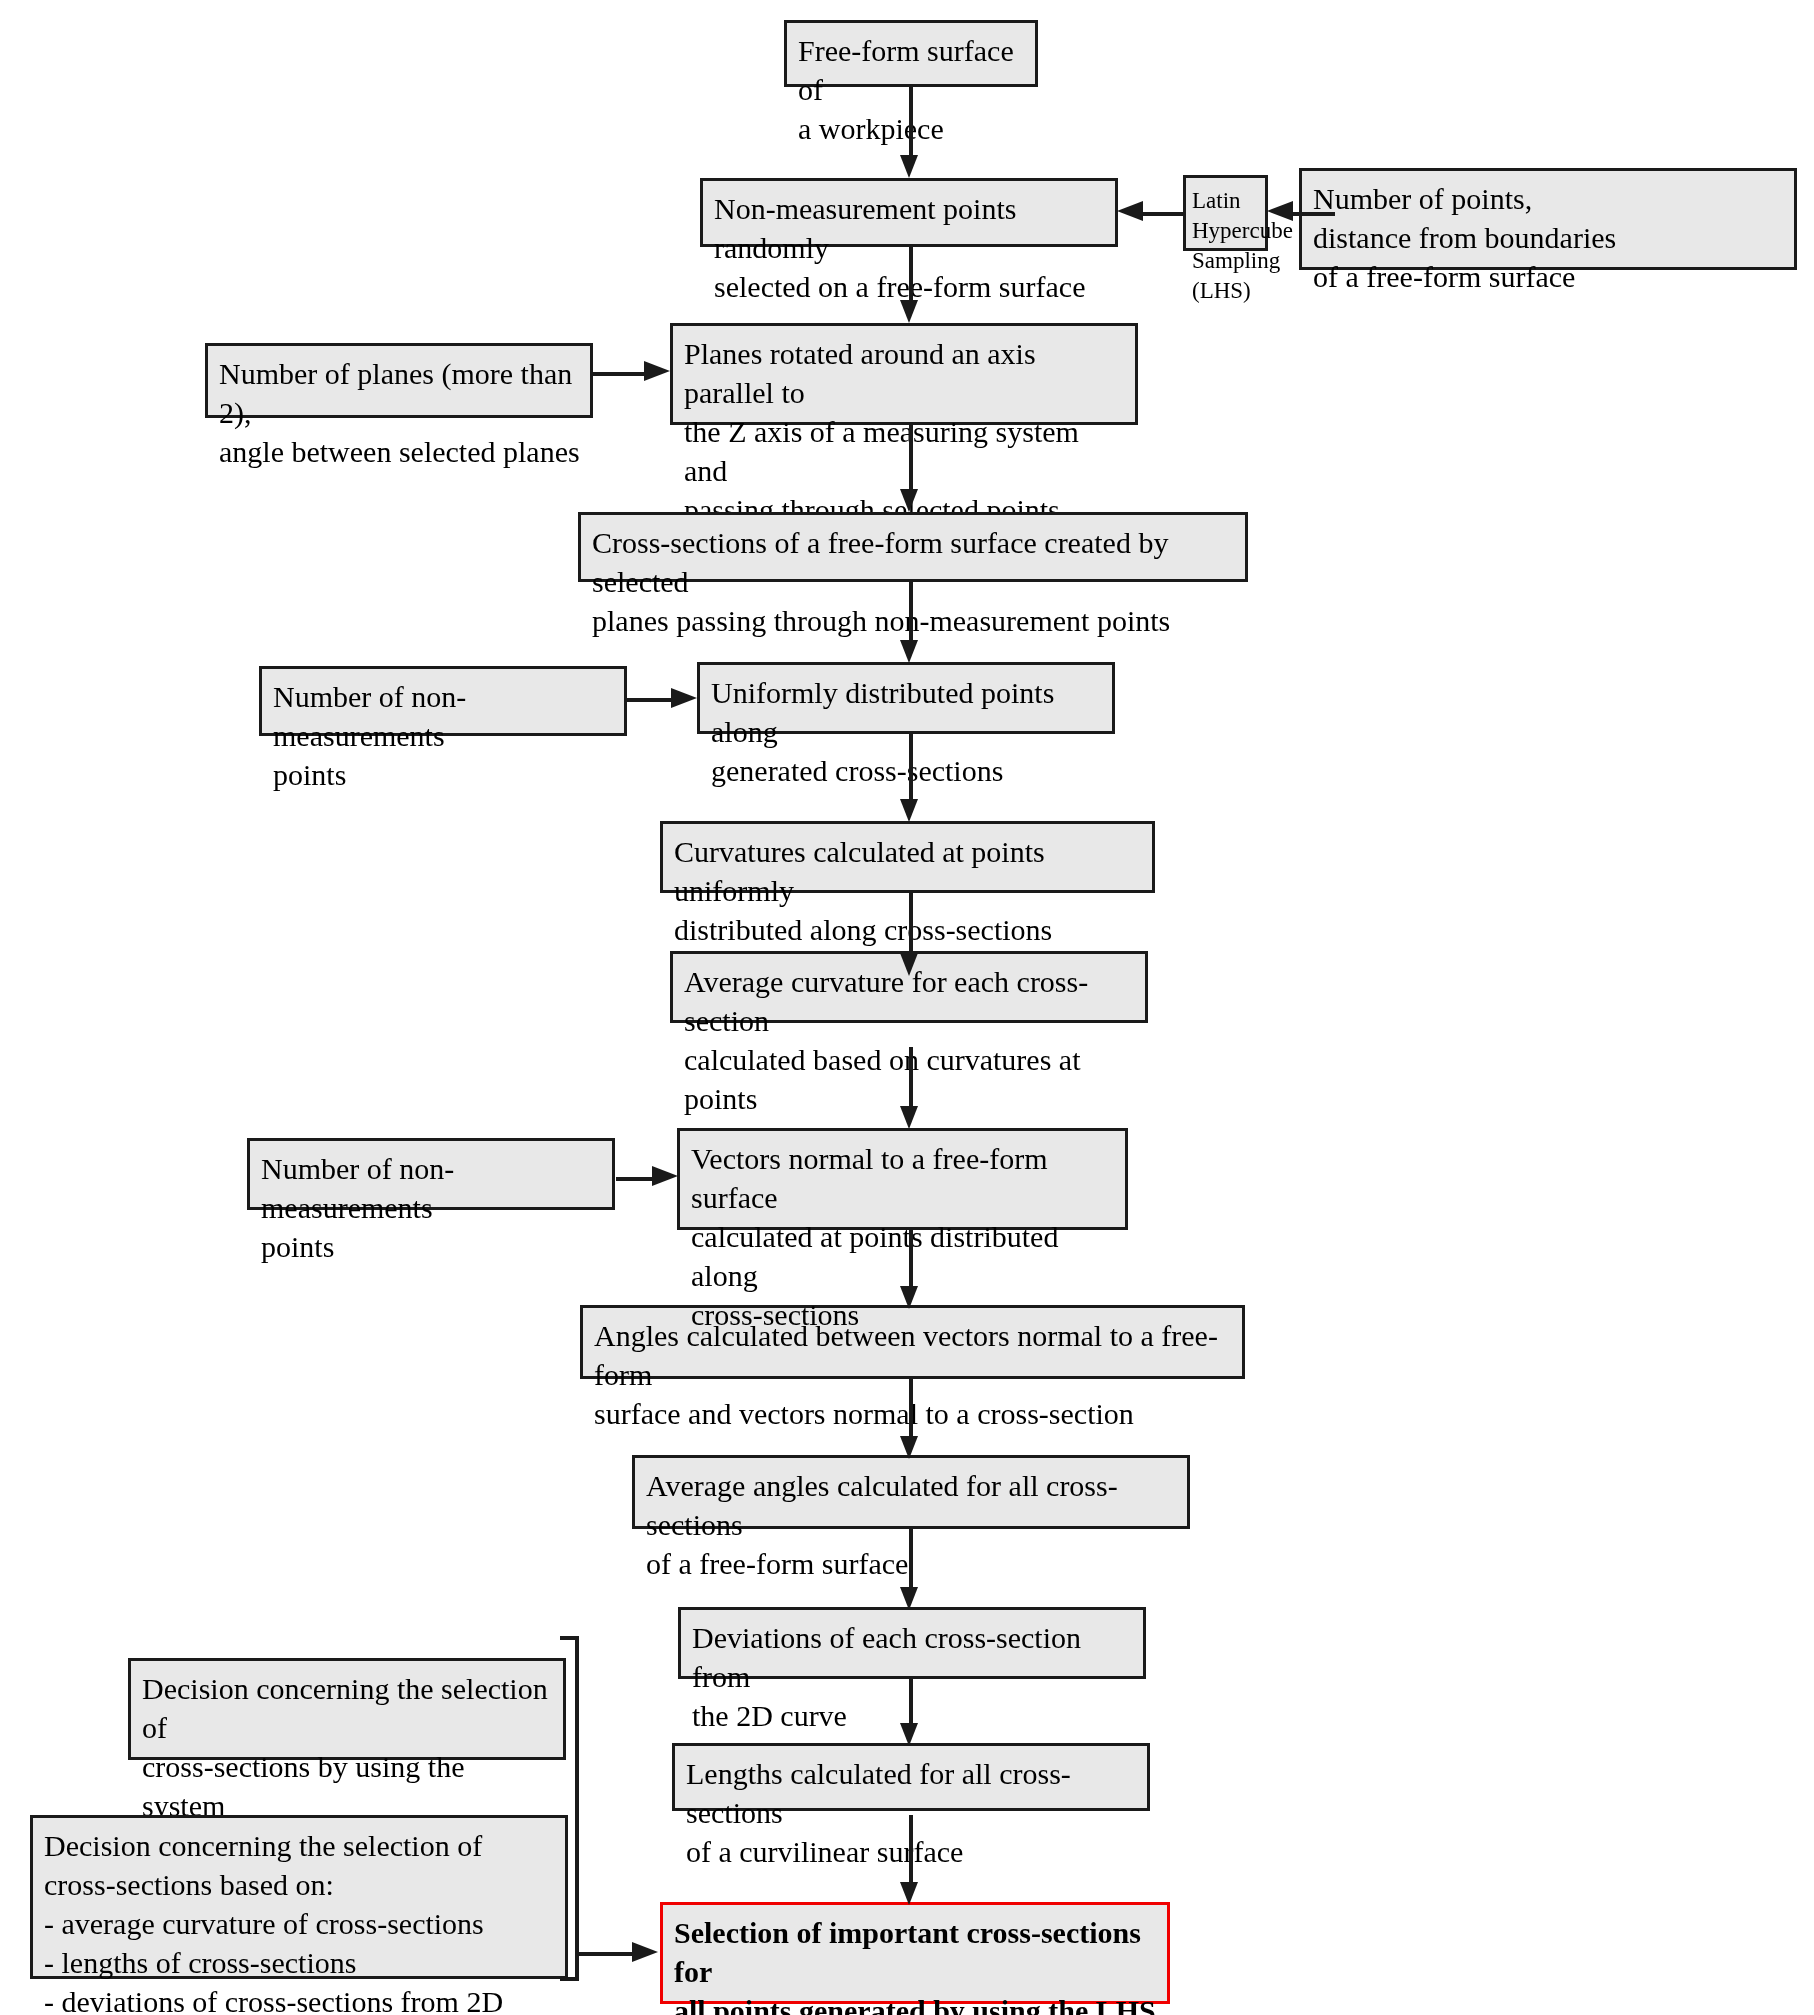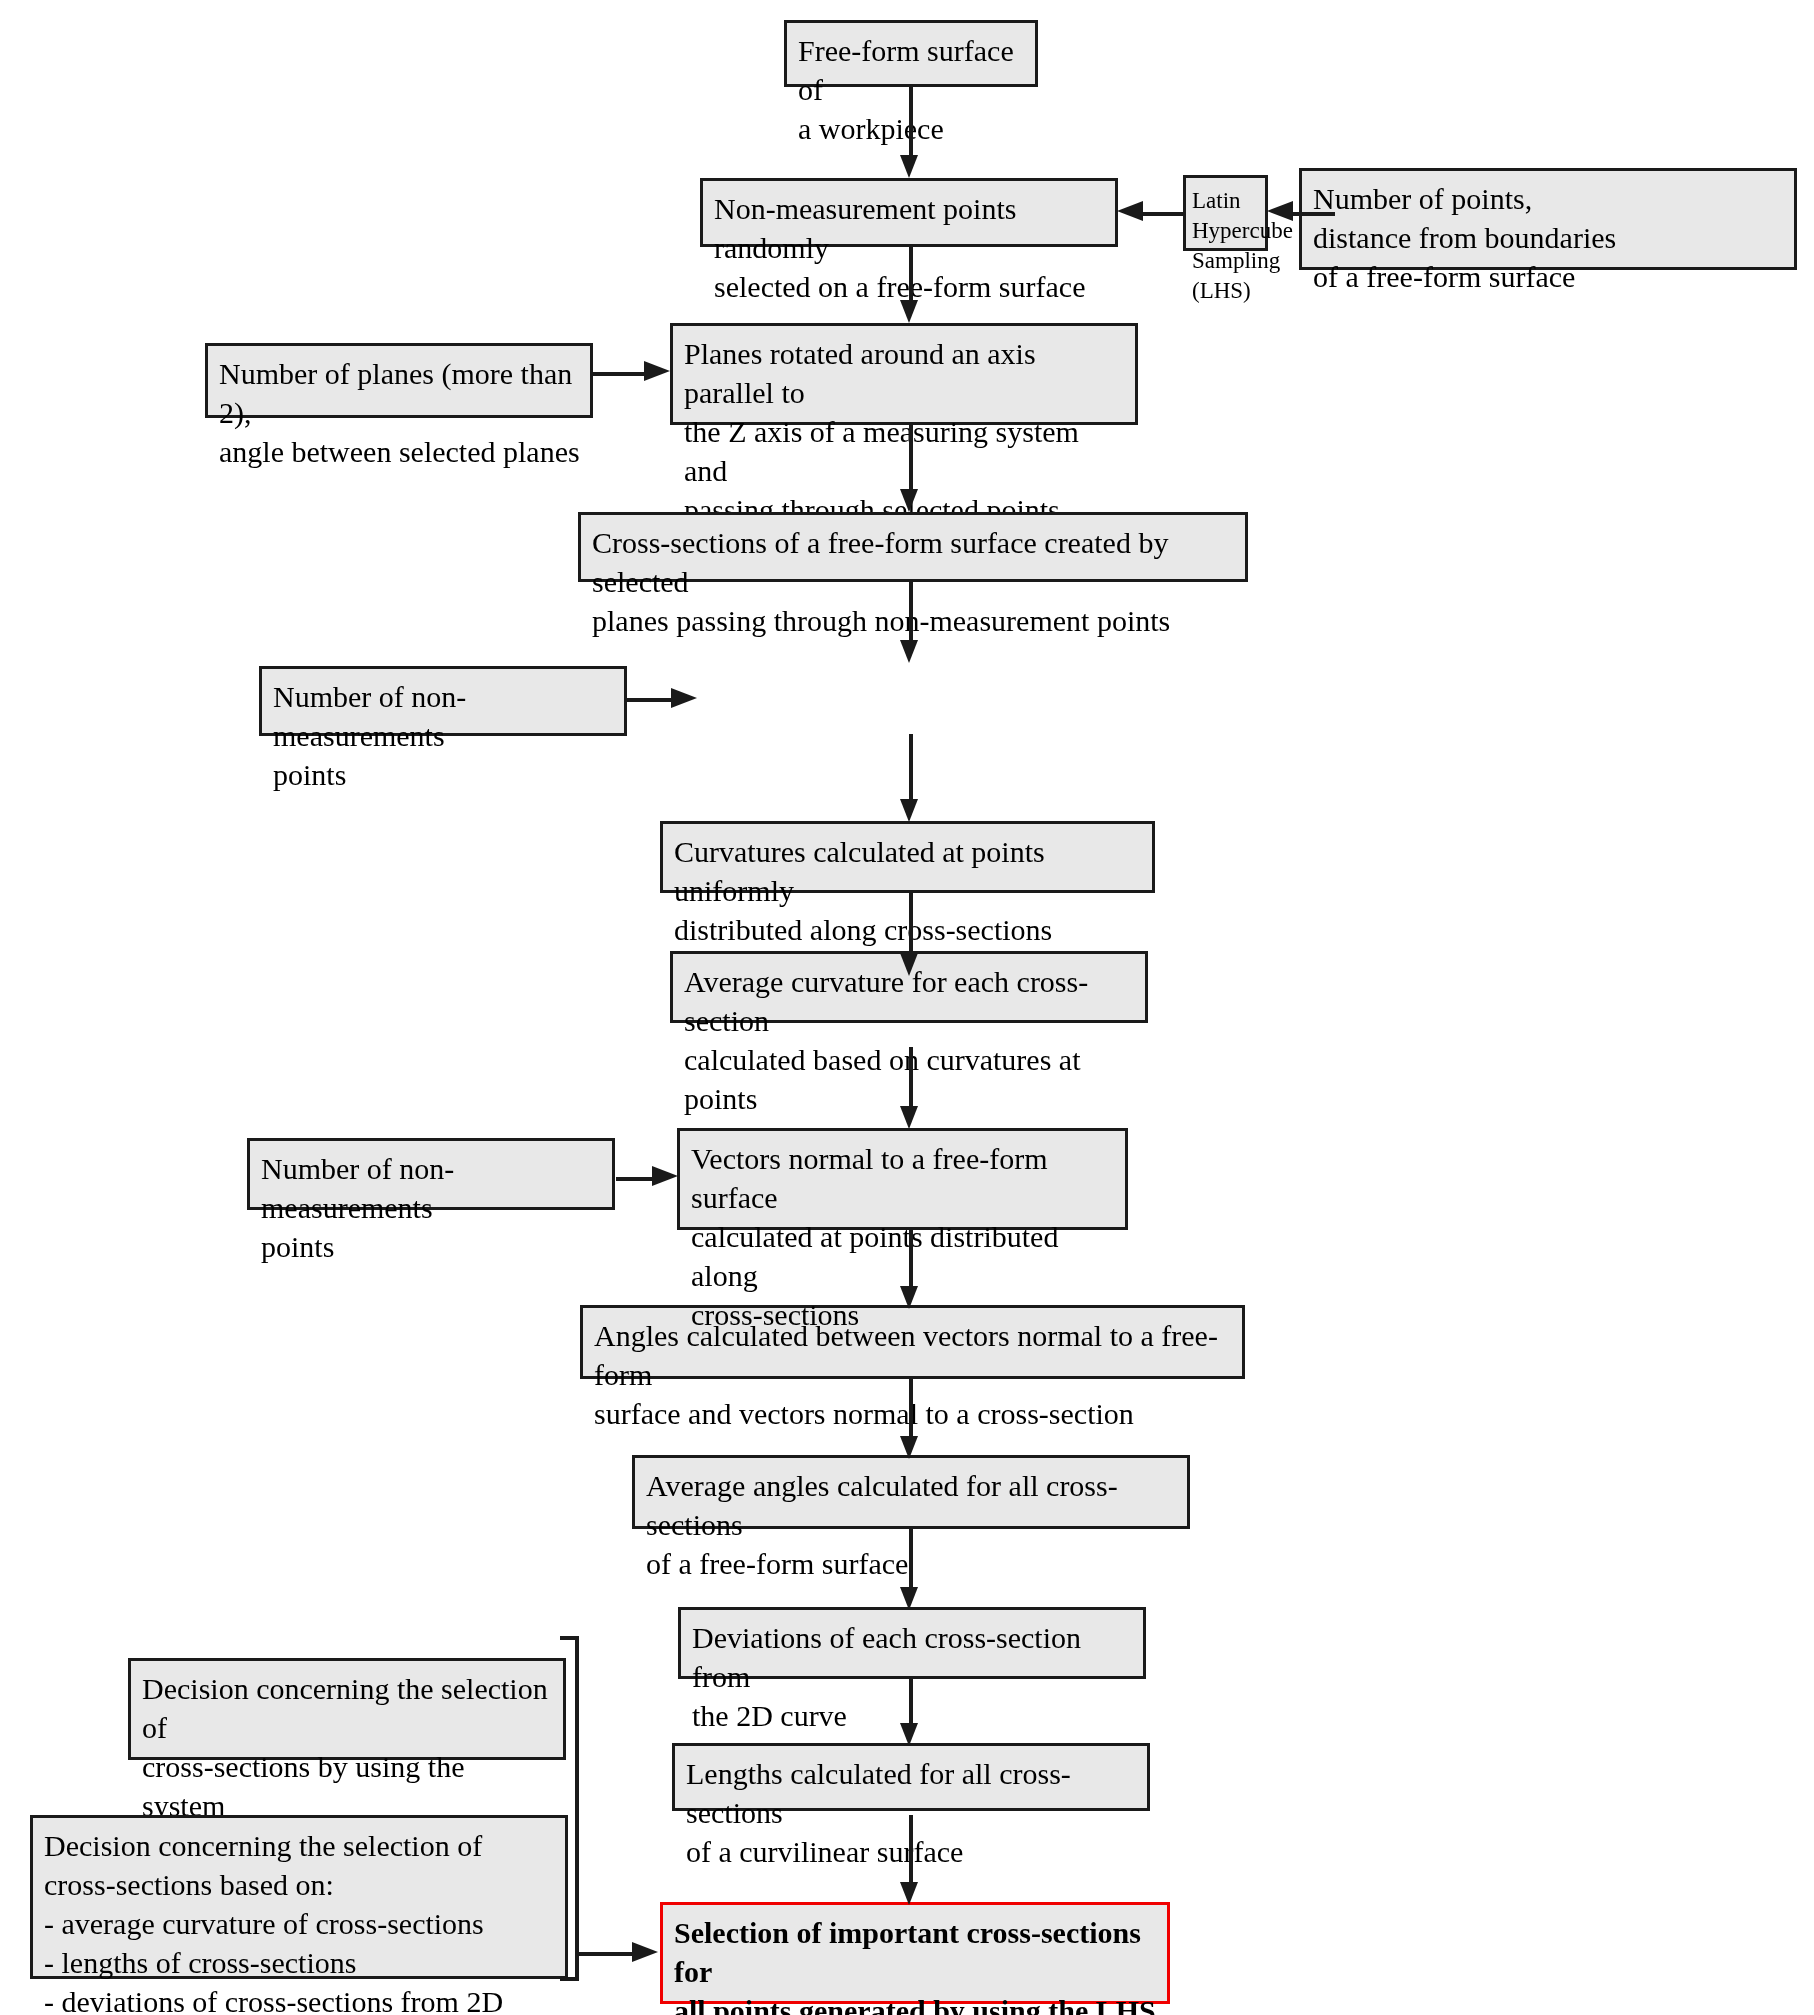--- a/index.html
+++ b/index.html
@@ -83,20 +83,22 @@
   <div class="node" style="left:670px; top:323px; width:468px; height:102px;">Planes rotated around an axis parallel to
 the Z axis of a measuring system and
 passing through selected points</div>
 
   <div class="node" style="left:578px; top:512px; width:670px; height:70px;">Cross-sections of a free-form surface created by selected
 planes passing through non-measurement points</div>
 
   <div class="node" style="left:259px; top:666px; width:368px; height:70px;">Number of non-measurements
 points</div>
 
+  <div class="node" style="left:697px; top:662px; width:418px; height:72px;">Uniformly distributed points along
+generated cross-sections</div>
 
   <div class="node" style="left:660px; top:821px; width:495px; height:72px;">Curvatures calculated at points uniformly
 distributed along cross-sections</div>
 
   <div class="node" style="left:670px; top:951px; width:478px; height:72px;">Average curvature for each cross-section
 calculated based on curvatures at points</div>
 
   <div class="node" style="left:247px; top:1138px; width:368px; height:72px;">Number of non-measurements
 points</div>
 

